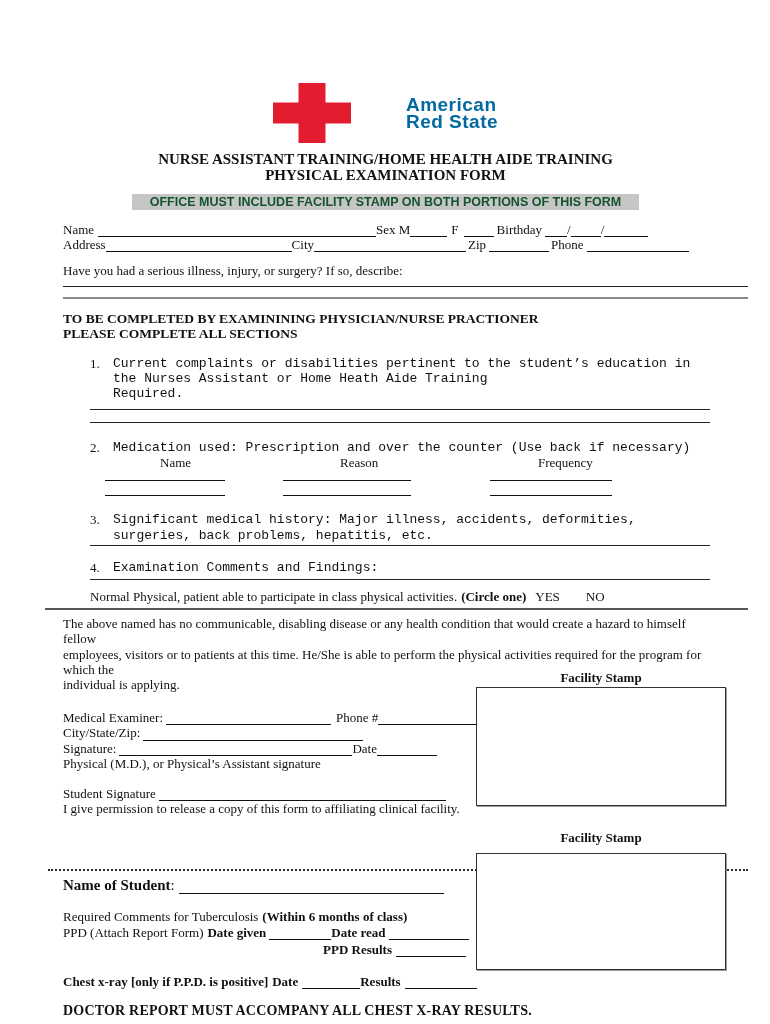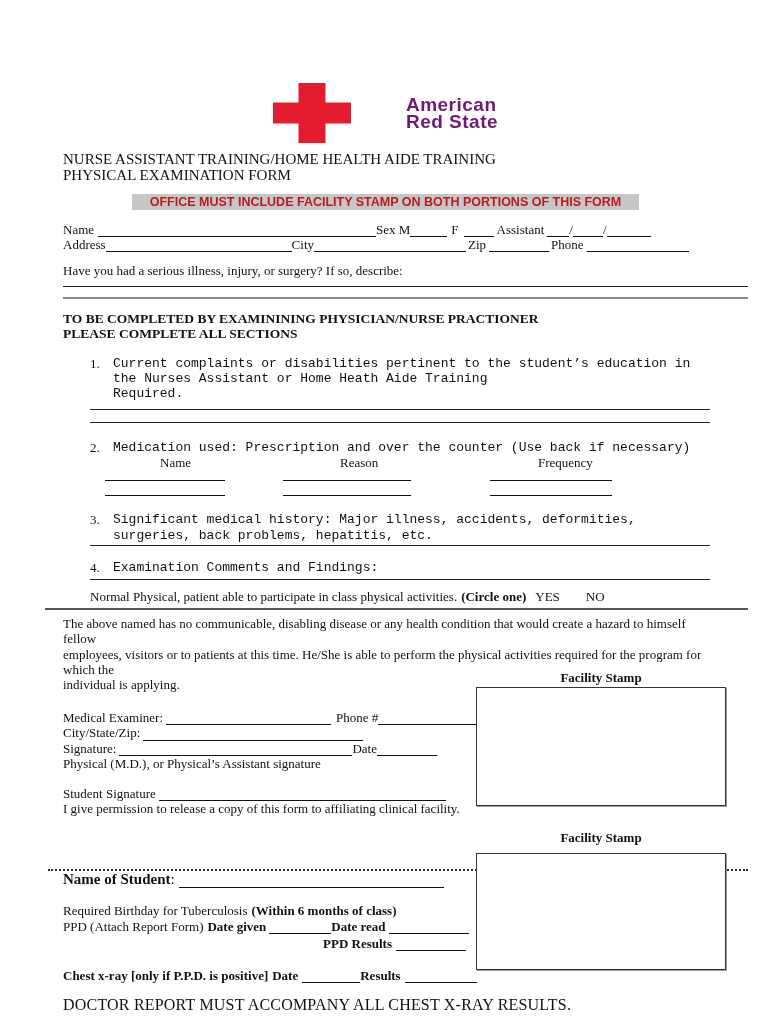--- a/index.html
+++ b/index.html
@@ -6,43 +6,43 @@
   .page{
     position:relative;width:770px;height:1024px;background:#fff;
     box-sizing:border-box;padding:82px 62px 0 63px;overflow:hidden;
     font-family:"Liberation Serif",serif;font-size:13px;color:#111;line-height:15.2px;
   }
   
   .logo-row{display:flex;justify-content:center;align-items:center;gap:55px;height:62px;}
   .cross{position:relative;width:78px;height:60px;flex:none;}
   .cross .v{position:absolute;left:50%;top:0;transform:translateX(-50%);width:27px;height:100%;background:#e31c2f;}
   .cross .h{position:absolute;top:50%;left:0;transform:translateY(-50%);height:21px;width:100%;background:#e31c2f;}
-  .brand{font-family:"Liberation Sans",sans-serif;font-weight:bold;font-size:19px;line-height:17px;letter-spacing:.5px;color:#701a75;}
-  .title{font-weight:normal;font-size:15px;line-height:16px;margin-top:7px;}
+  .brand{font-family:"Liberation Sans",sans-serif;font-weight:bold;font-size:19px;line-height:17px;letter-spacing:.5px;color:#0369a1;}
+  .title{text-align:center;font-weight:bold;font-size:15px;line-height:16px;margin-top:7px;}
   .banner-wrap{text-align:center;margin-top:11px;}
-  .banner{display:inline-block;background:#c6c6c6;font-family:"Liberation Sans",sans-serif;font-weight:bold;font-size:12.5px;line-height:16px;padding:0 18px;color:#b91c1c;}
+  .banner{display:inline-block;background:#c6c6c6;font-family:"Liberation Sans",sans-serif;font-weight:bold;font-size:12.5px;line-height:16px;padding:0 18px;color:#14532d;}
   
   .frow{display:flex;align-items:flex-end;white-space:nowrap;}
   .bl{display:inline-block;height:13px;border-bottom:1px solid #111;flex:none;}
   .rule{height:1px;background:#222;}
   .rule-gray{height:2.5px;background:#8a8a8a;}
   .sep{height:2px;background:#555;margin-left:-18px;width:703px;}
   .dotted{border-top:2.5px dotted #2a2a2a;margin-left:-15px;width:700px;}
   .center{}
   b,.b{font-weight:bold;}
   .item{display:flex;align-items:flex-start;margin-left:27px;}
   .num{width:23px;flex:none;}
   .itext{width:622px;font-family:Liberation Mono, monospace;}
   .relrow{position:relative;height:15px;}
   .relrow span{position:absolute;bottom:0;}
   
   .stamp-label{position:absolute;left:476px;width:250px;text-align:center;font-weight:bold;}
   .stamp-box{position:absolute;left:476px;width:250px;border:1.5px solid #333;box-shadow:1px 1px 0 #9a9a9a;box-sizing:border-box;background:#fff;}
   .nos{font-size:15px;line-height:17px;}
-  .doctor-note{font-weight:normal;font-size:16px;letter-spacing:.2px;}
+  .doctor-note{font-weight:bold;font-size:14px;letter-spacing:.2px;}
 </style>
 </head>
 <body>
 
 <div class="page">
 
   <div class="logo-row">
     <div class="cross">
         <div class="v"></div>
         <div class="h"></div>
@@ -62,21 +62,21 @@
     <span class="banner">OFFICE MUST INCLUDE FACILITY STAMP ON BOTH PORTIONS OF THIS FORM</span>
   </div>
 
   <div class="frow" style="margin-top:12px">
     <span>Name</span>
     <span class="bl" style="width:278px;margin-left:4px"></span>
     <span>Sex M</span>
     <span class="bl" style="width:37px"></span>
     <span style="margin-left:4px">F</span>
     <span class="bl" style="width:30px;margin-left:5px"></span>
-    <span style="margin-left:3px">Assistant</span>
+    <span style="margin-left:3px">Birthday</span>
     <span class="bl" style="width:22px;margin-left:3px"></span>
     <span>/</span>
     <span class="bl" style="width:30px"></span>
     <span>/</span>
     <span class="bl" style="width:44px"></span>
   </div>
 
   <div class="frow">
     <span>Address</span>
     <span class="bl" style="width:186px"></span>
@@ -177,28 +177,28 @@
     <span>Student Signature</span>
     <span class="bl" style="width:287px;margin-left:3px"></span>
   </div>
   <div>I give permission to release a copy of this form to affiliating clinical facility.</div>
 
   <div class="stamp-label" style="top:670px">Facility Stamp</div>
   <div class="stamp-box" style="top:687px;height:119px"></div>
 
   <div class="dotted" style="margin-top:53px"></div>
 
-  <div class="frow nos" style="margin-top:0">
+  <div class="frow nos" style="margin-top:6px">
     <b>Name of Student</b>
     <span>:</span>
     <span class="bl" style="width:265px;margin-left:4px;height:15px"></span>
   </div>
 
   <div class="frow" style="margin-top:15px">
-    <span>Required Birthday for Tuberculosis</span>
+    <span>Required Comments for Tuberculosis</span>
     <b style="margin-left:4px">(Within 6 months of class)</b>
   </div>
   <div class="frow">
     <span>PPD (Attach Report Form)</span>
     <b style="margin-left:4px">Date given</b>
     <span class="bl" style="width:62px;margin-left:3px"></span>
     <b>Date read</b>
     <span class="bl" style="width:80px;margin-left:3px"></span>
   </div>
   <div class="frow" style="margin-top:2px">

